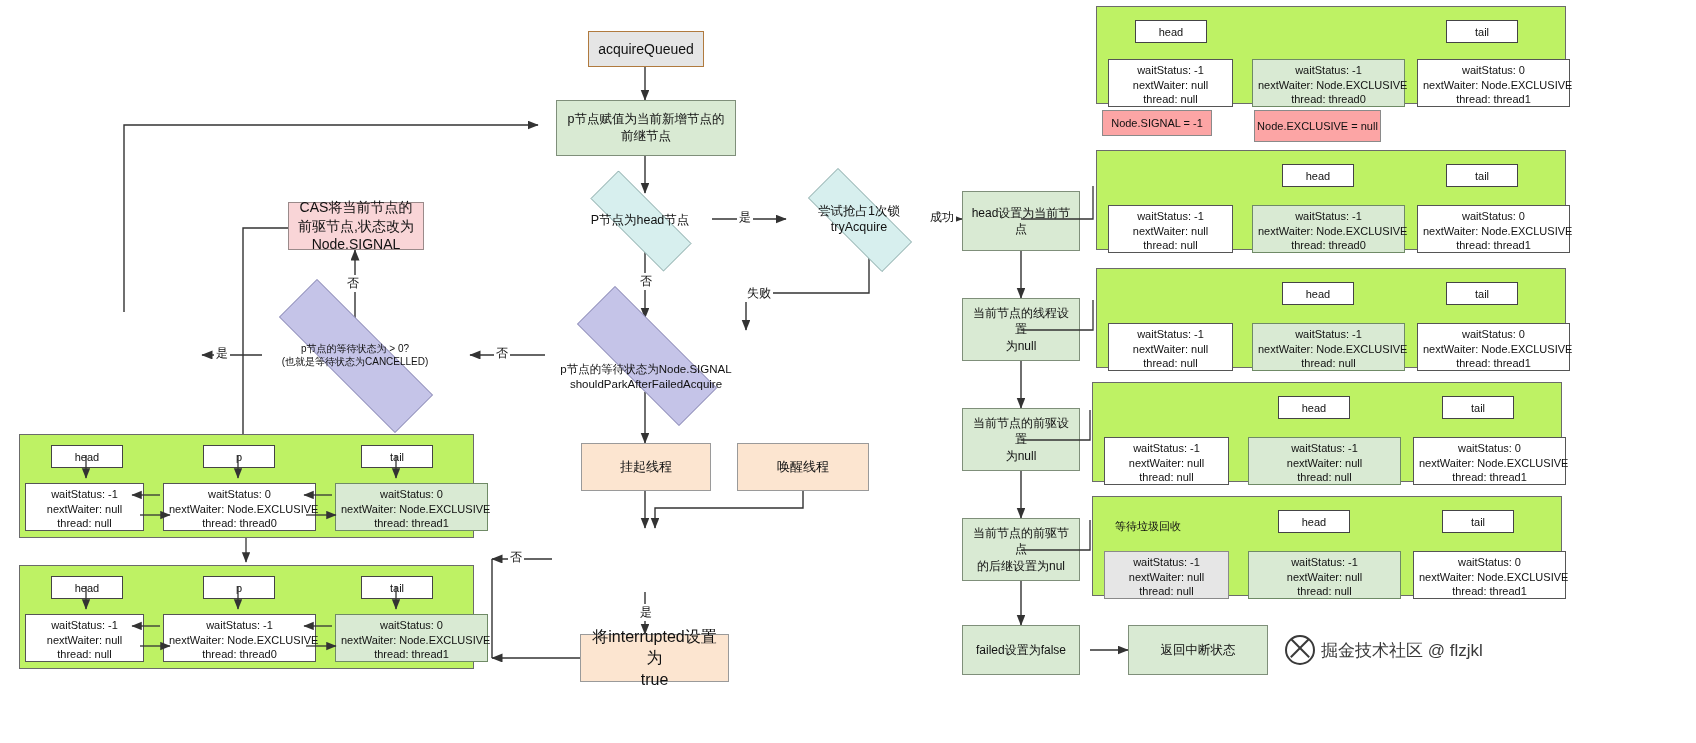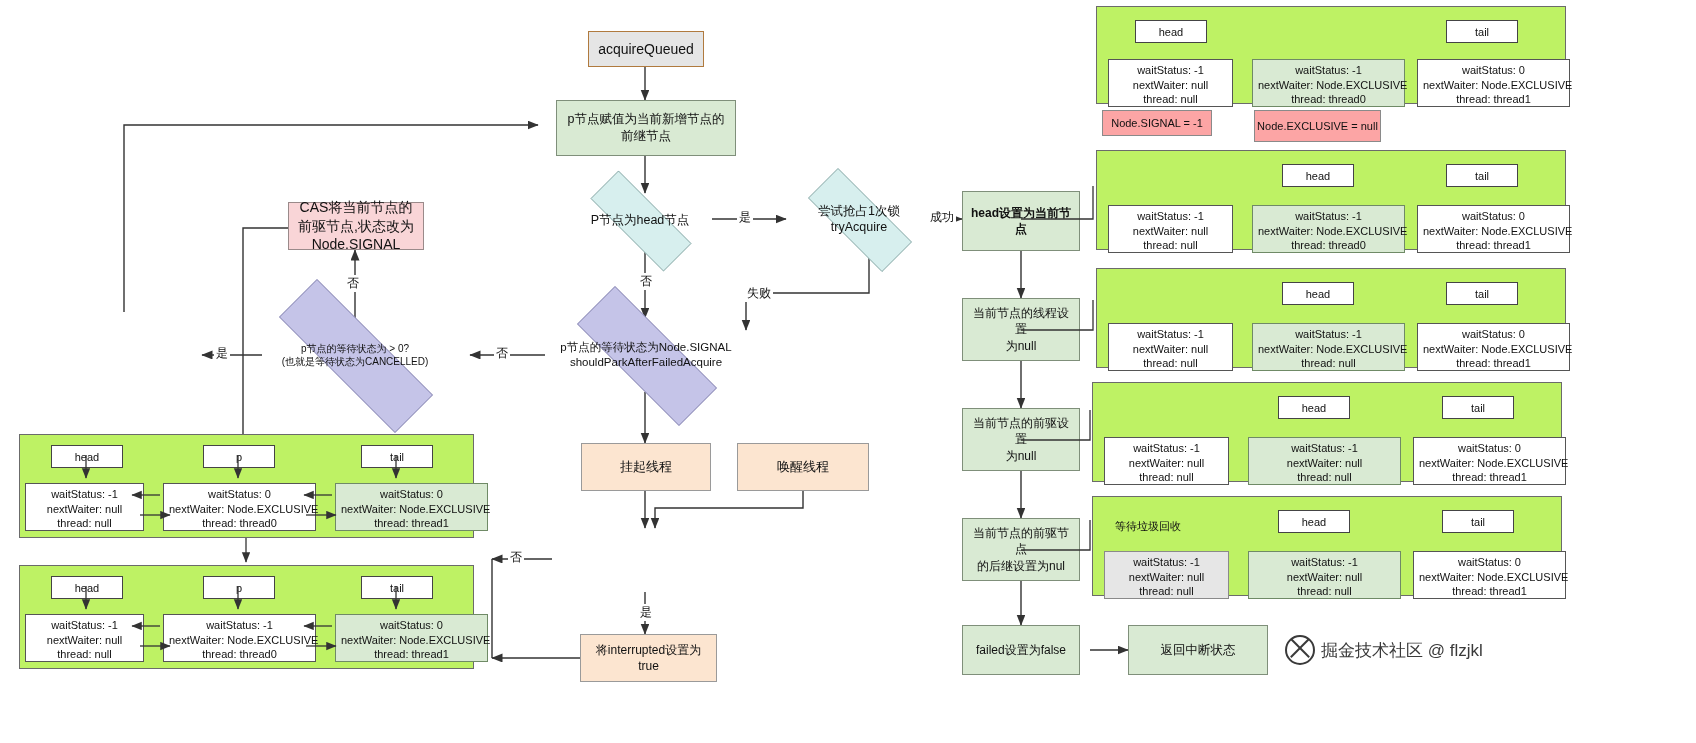--- a/index.html
+++ b/index.html
@@ -128,21 +128,21 @@
     <span class="dshape"></span>
     <span class="dlabel">P节点为head节点</span>
   </div>
 
   <div class="dec cyan" style="left:786px;top:190px;width:146px;height:58px;font-size:12.5px;">
     <span class="dshape"></span>
     <span class="dlabel preline" style="white-space:pre-line;">尝试抢占1次锁
 tryAcquire</span>
   </div>
 
-  <div class="dec violet" style="left:545px;top:318px;width:202px;height:74px;font-size:11.5px;">
+  <div class="dec violet" style="left:545px;top:318px;width:202px;height:74px;font-size:11.5px;align-items:flex-end;">
     <span class="dshape"></span>
     <span class="dlabel" style="white-space:pre-line;">p节点的等待状态为Node.SIGNAL
 shouldParkAfterFailedAcquire</span>
   </div>
 
   <div class="dec violet" style="left:240px;top:318px;width:230px;height:74px;font-size:10px;">
     <span class="dshape"></span>
     <span class="dlabel" style="white-space:pre-line;">p节点的等待状态为 &gt; 0?
 (也就是等待状态为CANCELLED)</span>
   </div>
@@ -156,27 +156,27 @@
 
   <div class="node proc peach" style="left:737px;top:443px;width:132px;height:48px;font-size:13px;">
     <span>唤醒线程</span>
   </div>
 
   <div class="node proc peach" style="left:581px;top:443px;width:130px;height:48px;font-size:13px;">
     <span>挂起线程</span>
   </div>
 
 
-  <div class="node proc peach" style="left:580px;top:634px;width:137px;height:48px;font-size:12px;padding:0 4px;">
+  <div class="node proc peach" style="left:580px;top:634px;width:149px;height:48px;font-size:16px;padding:0 4px;">
     <span style="white-space:pre-line;">将interrupted设置为
 true</span>
   </div>
 
   <div class="node proc green" style="left:962px;top:191px;width:118px;height:60px;font-size:12px;padding:0 5px;">
-    <span style="white-space:pre-line;font-weight:bold;">head设置为当前节
+    <span style="white-space:pre-line;">head设置为当前节
 点</span>
   </div>
 
   <div class="node proc green" style="left:962px;top:298px;width:118px;height:63px;font-size:12px;padding:0 5px;">
     <span style="white-space:pre-line;">当前节点的线程设置
 为null</span>
   </div>
 
   <div class="node proc green" style="left:962px;top:408px;width:118px;height:63px;font-size:12px;padding:0 5px;">
     <span style="white-space:pre-line;">当前节点的前驱设置

